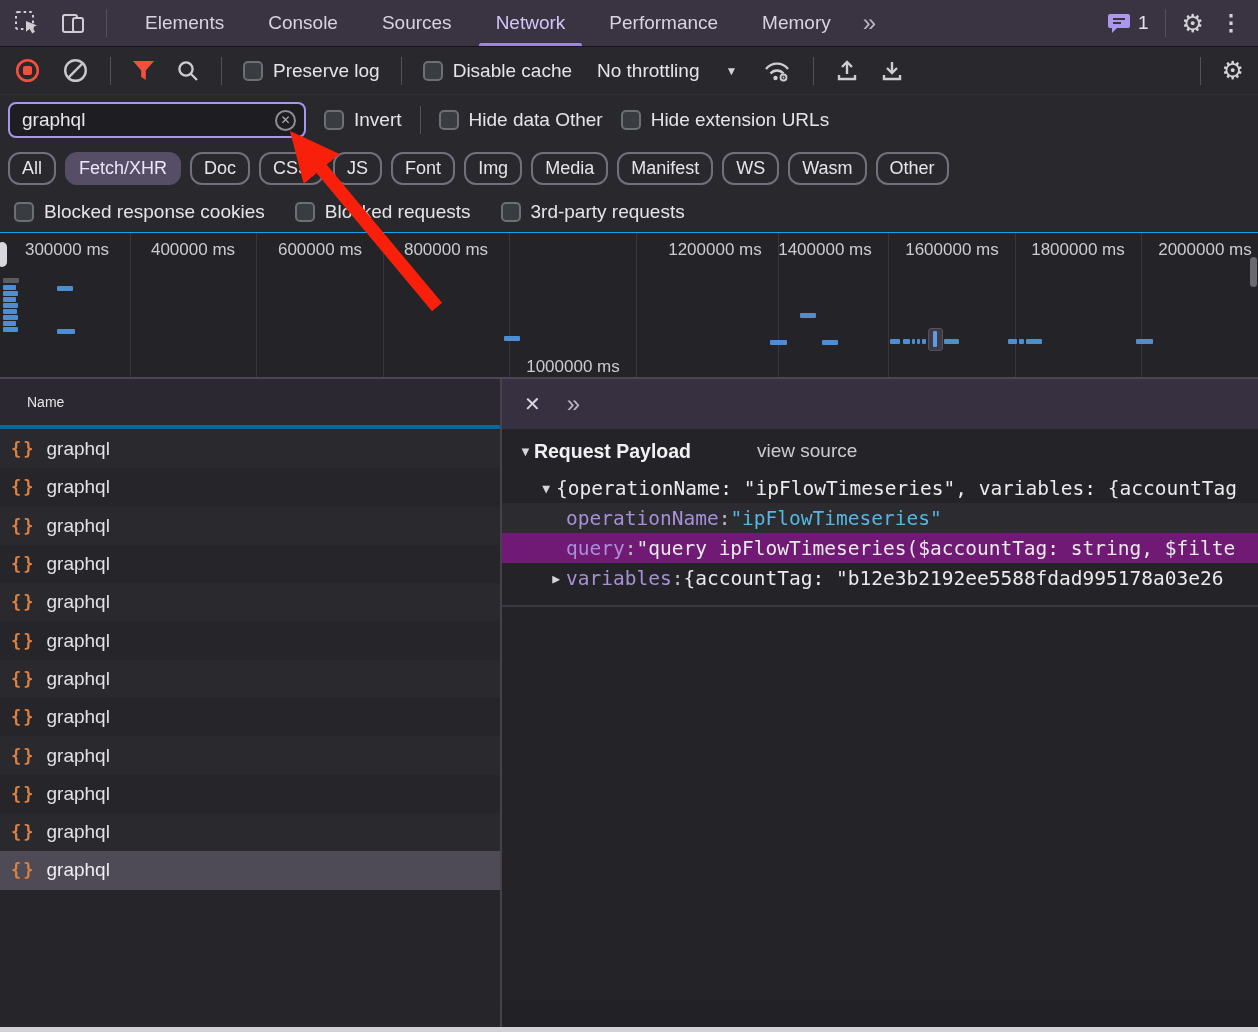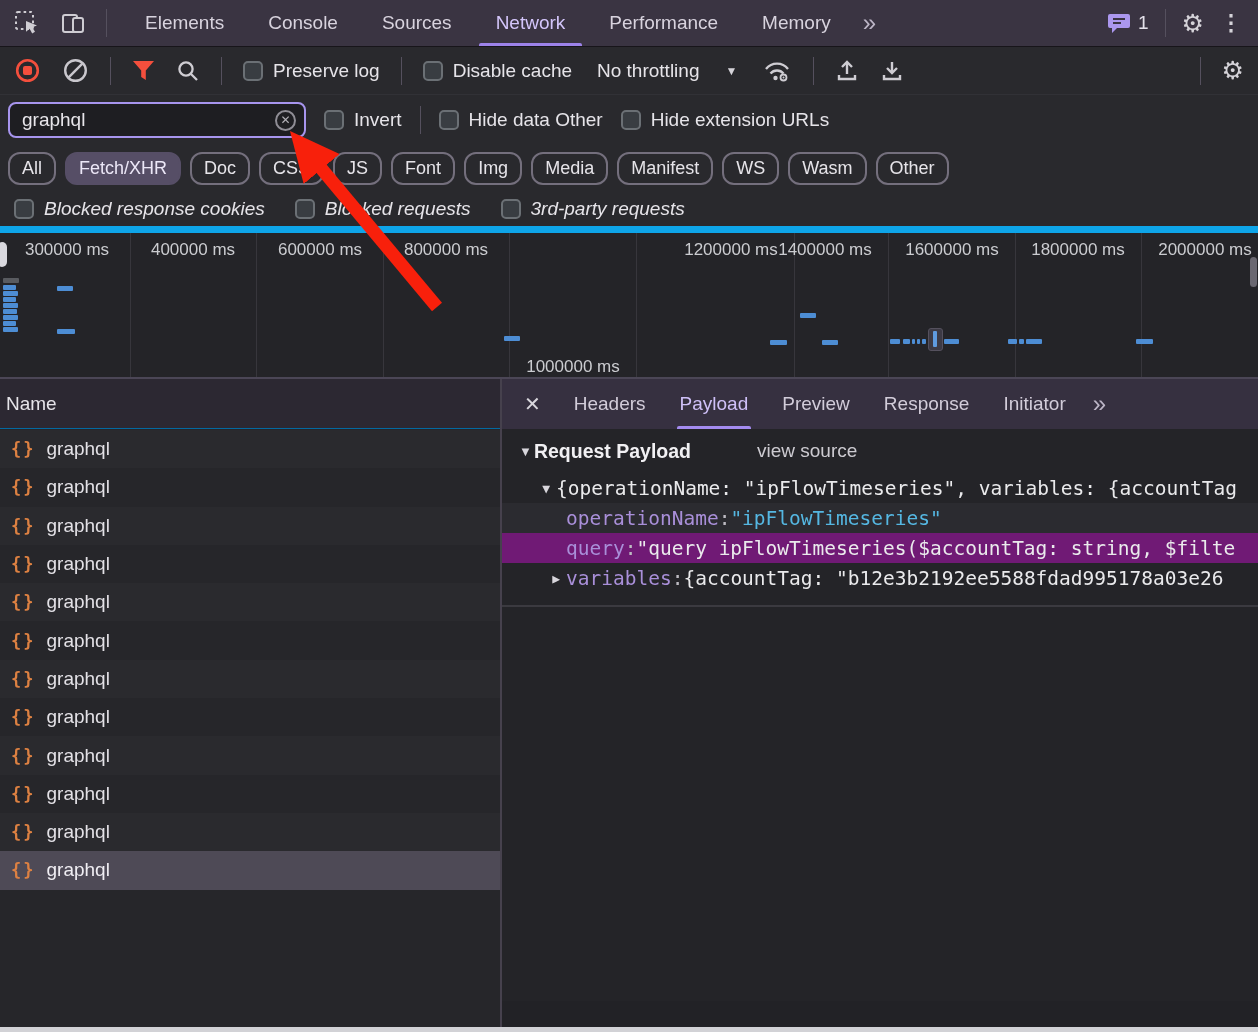--- a/index.html
+++ b/index.html
@@ -52,42 +52,42 @@
   
   .chips-row{ position:absolute; left:0; top:145px; width:1258px; height:46px;
     background:#29292d; display:flex; align-items:center; gap:9px; padding:0 8px; }
   .chip{ border:2px solid #746f7d; border-radius:12px; padding:4px 12px;
     font-size:18px; color:#e6e4e9; white-space:nowrap; }
   .chip.selected{ background:#564e66; border-color:#564e66; color:#ece7f7; }
 
   
   .opts-row{ position:absolute; left:0; top:191px; width:1258px; height:42px;
     background:#29292d; display:flex; gap:30px; padding:0 14px;
-    border-bottom:7px solid #0ea5e9;font-style:italic; }
+    border-bottom:1px solid #0ea5e9; }
 
   
   .overview{ position:absolute; left:0; top:233px; width:1258px; height:146px;
     background:#242428; border-bottom:2px solid #4b4656; overflow:hidden; }
   .ov-cell{ position:absolute; top:0; bottom:0; width:127px; border-right:1px solid #37363c;
     display:flex; justify-content:center; align-items:flex-start; padding-top:7px; }
   .ov-cell span{ font-size:17px; color:#cbccd0; white-space:nowrap; }
   .ov-bar{ position:absolute; height:5px; border-radius:1px; background:#4d8dd4; }
   .ov-bar.gray{ background:#595b60; }
   .ov-sel{ position:absolute; width:15px; height:23px; background:#3d3a45;
     border:1px solid #55515e; border-radius:3px; }
   .ov-seltick{ position:absolute; width:4px; height:16px; background:#5f9be0; border-radius:1px; }
   .ov-pill{ position:absolute; left:-3px; top:9px; width:10px; height:25px;
     background:#d9d8de; border-radius:5px; }
   .ov-thumb{ position:absolute; right:1px; top:24px; width:7px; height:30px;
     background:#77747e; border-radius:4px; opacity:.85; }
 
   
   .request-list{ position:absolute; left:0; top:379px; width:501px; bottom:5px; background:#26262a; }
-  .list-header{ height:50px; background:#2c2832; border-bottom:1px solid #0369a1;
-    display:flex; align-items:center; padding:0 6px; font-size:19px; color:#e6e4e9; }
+  .list-header{ height:50px; background:#2c2832; border-bottom:4px solid #0369a1;
+    display:flex; align-items:center; padding:0 27px; font-size:14px; color:#e6e4e9; }
   .req-rows{ position:absolute; left:0; right:0; top:51px; bottom:0; overflow:hidden; }
   .req-row{ height:38.3px; display:flex; align-items:center; gap:11px; padding:0 11px;
     font-size:19px; color:#e3e1e6; }
   .req-row:nth-child(odd){ background:#2a2a2e; }
   .req-row.selected{ background:#4e4a56; color:#f0eef3; }
   .json-icon{ color:#dd8142; font-family:"DejaVu Sans Mono",monospace; font-size:17px;
     font-weight:bold; letter-spacing:2px; }
   .panel-divider{ position:absolute; left:500px; top:379px; width:2px; bottom:5px; background:#46414d; }
 
   
@@ -341,21 +341,21 @@
       </div>
         <div class="ov-cell" style="left: 257px;">
         <span>600000 ms</span>
       </div>
         <div class="ov-cell" style="left: 383px;">
         <span>800000 ms</span>
       </div>
         <div class="ov-cell" style="left: 510px; align-items: flex-end;">
         <span>1000000 ms</span>
       </div>
-        <div class="ov-cell" style="left: 668px; justify-content: center;">
+        <div class="ov-cell" style="left: 652px; justify-content: center;">
         <span>1200000 ms</span>
       </div>
         <div class="ov-cell" style="left: 762px;">
         <span>1400000 ms</span>
       </div>
         <div class="ov-cell" style="left: 889px;">
         <span>1600000 ms</span>
       </div>
         <div class="ov-cell" style="left: 1015px;">
         <span>1800000 ms</span>
@@ -453,38 +453,20 @@
         <span>graphql</span>
       </div>
       </div>
   </div>
 
   <div class="panel-divider"></div>
 
   <div class="detail-panel">
     <div class="detail-tabbar">
       <span class="close-x">✕</span>
-      <div style="display:flex;height:100%">
-
-      <div class="dtab">
-          <span>Headers</span>
-        </div>
-          <div class="dtab selected">
-          <span>Payload</span>
-        </div>
-          <div class="dtab">
-          <span>Preview</span>
-        </div>
-          <div class="dtab">
-          <span>Response</span>
-        </div>
-          <div class="dtab">
-          <span>Initiator</span>
-        </div>
-        </div>
       <span class="glyph-more">»</span>
     </div>
 
     <div>
       <div class="pl-header">
         <span class="tri">▼</span>
         <span class="pl-title">Request Payload</span>
         <span class="view-source">view source</span>
       </div>
 

